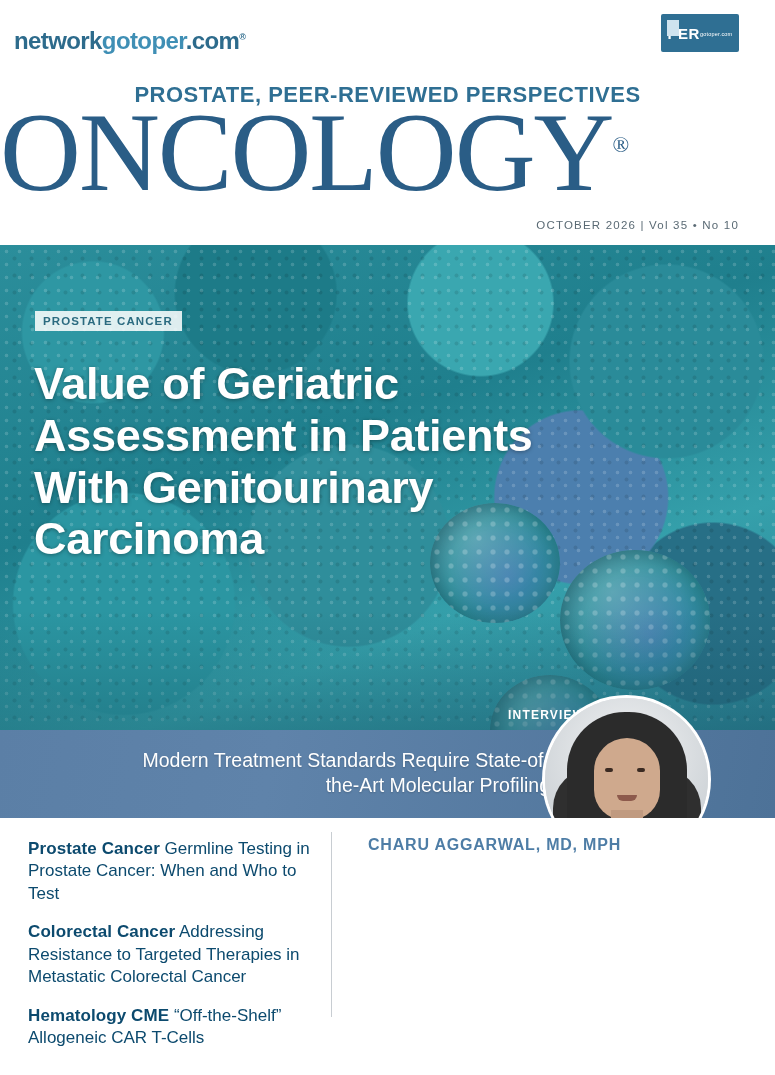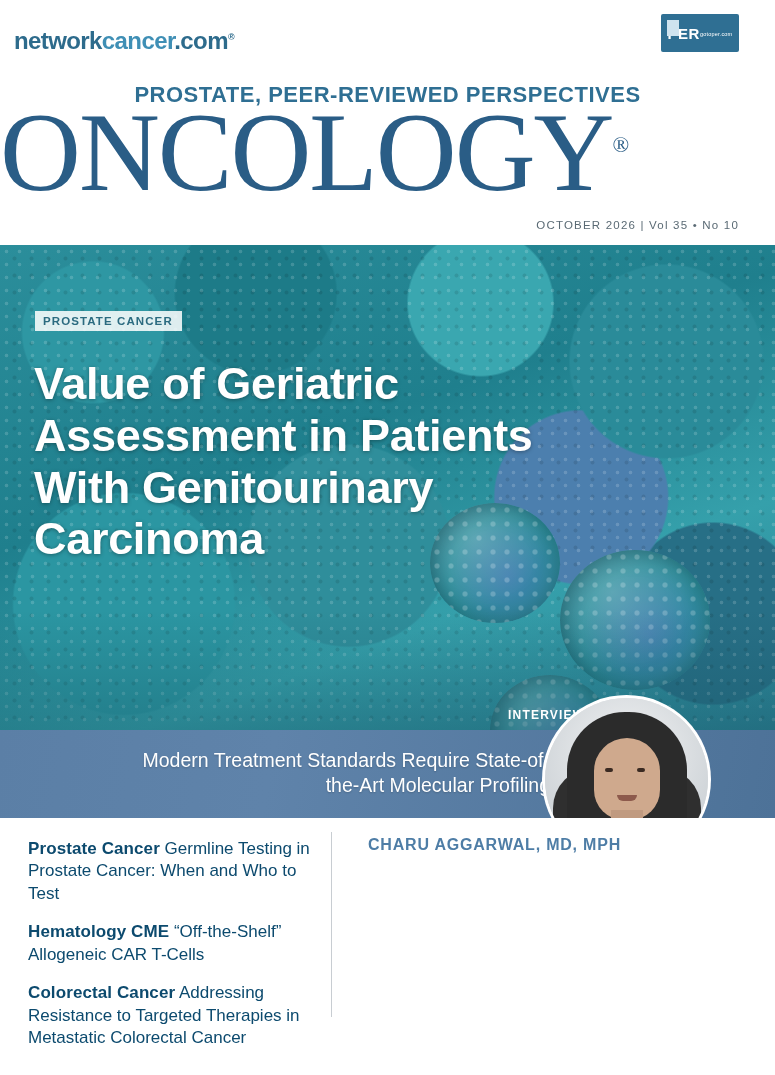--- a/index.html
+++ b/index.html
@@ -241,21 +241,21 @@
   }
 </style>
 </head>
 <body>
 
 <div class="page">
 
   <div class="masthead">
 
     <div class="site-logo">
-      <span class="s1">network</span><span class="s2">cancer</span><span class="s3">.com</span><span class="tm">®</span>
+      <span class="s1">network</span><span class="s2">gotoper</span><span class="s3">.com</span><span class="tm">®</span>
     </div>
 
     <div class="per-logo">
       <span class="per-flag"></span>
       <span class="per-main">PER</span>
       <span class="per-sub">gotoper.com</span>
     </div>
 
     <div class="kicker">
       <span class="lead">PROSTATE,</span><span> PEER-REVIEWED PERSPECTIVES</span>
@@ -303,20 +303,20 @@
   <div class="bottom"></div>
   <div class="divider-v"></div>
 
   <div class="byline">CHARU AGGARWAL, MD, MPH</div>
 
   <div class="toc">
     <div class="toc-item">
       <span class="cat">Prostate Cancer</span><span class="ttl"> Germline Testing in Prostate Cancer: When and Who to Test</span>
     </div>
     <div class="toc-item">
+      <span class="cat">Colorectal Cancer</span><span class="ttl"> Addressing Resistance to Targeted Therapies in Metastatic Colorectal Cancer</span>
+    </div>
+    <div class="toc-item">
       <span class="cat">Hematology CME</span><span class="ttl"> “Off-the-Shelf” Allogeneic CAR T-Cells</span>
     </div>
-    <div class="toc-item">
-      <span class="cat">Colorectal Cancer</span><span class="ttl"> Addressing Resistance to Targeted Therapies in Metastatic Colorectal Cancer</span>
-    </div>
   </div>
 
 </div>
 
 </body></html>

